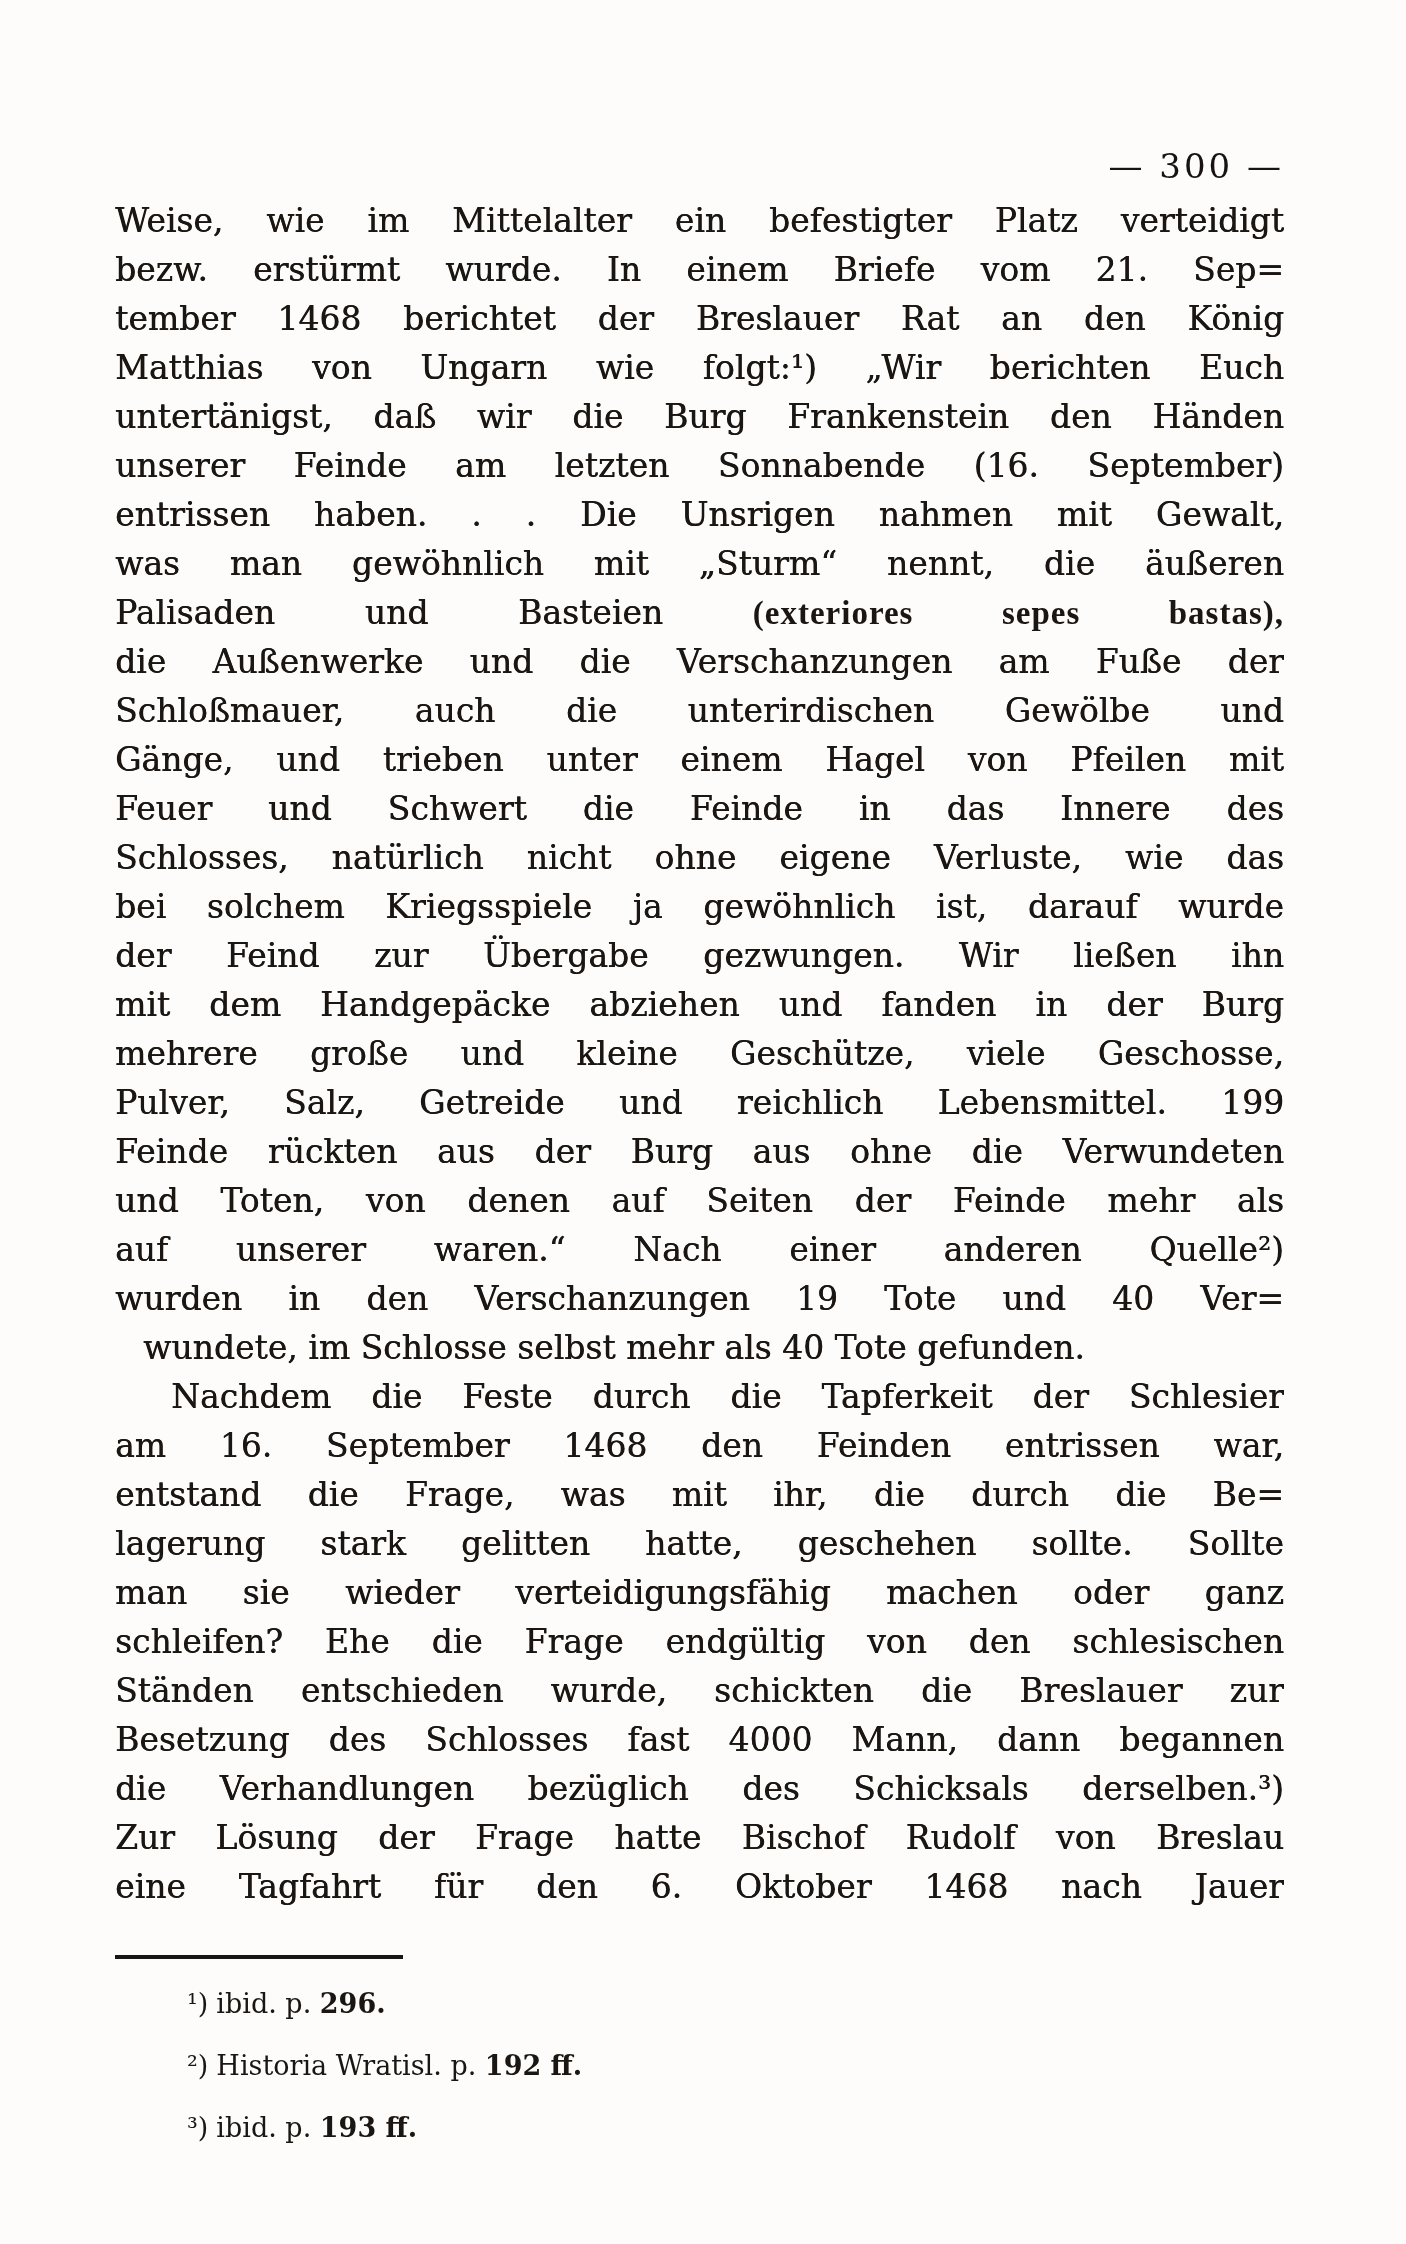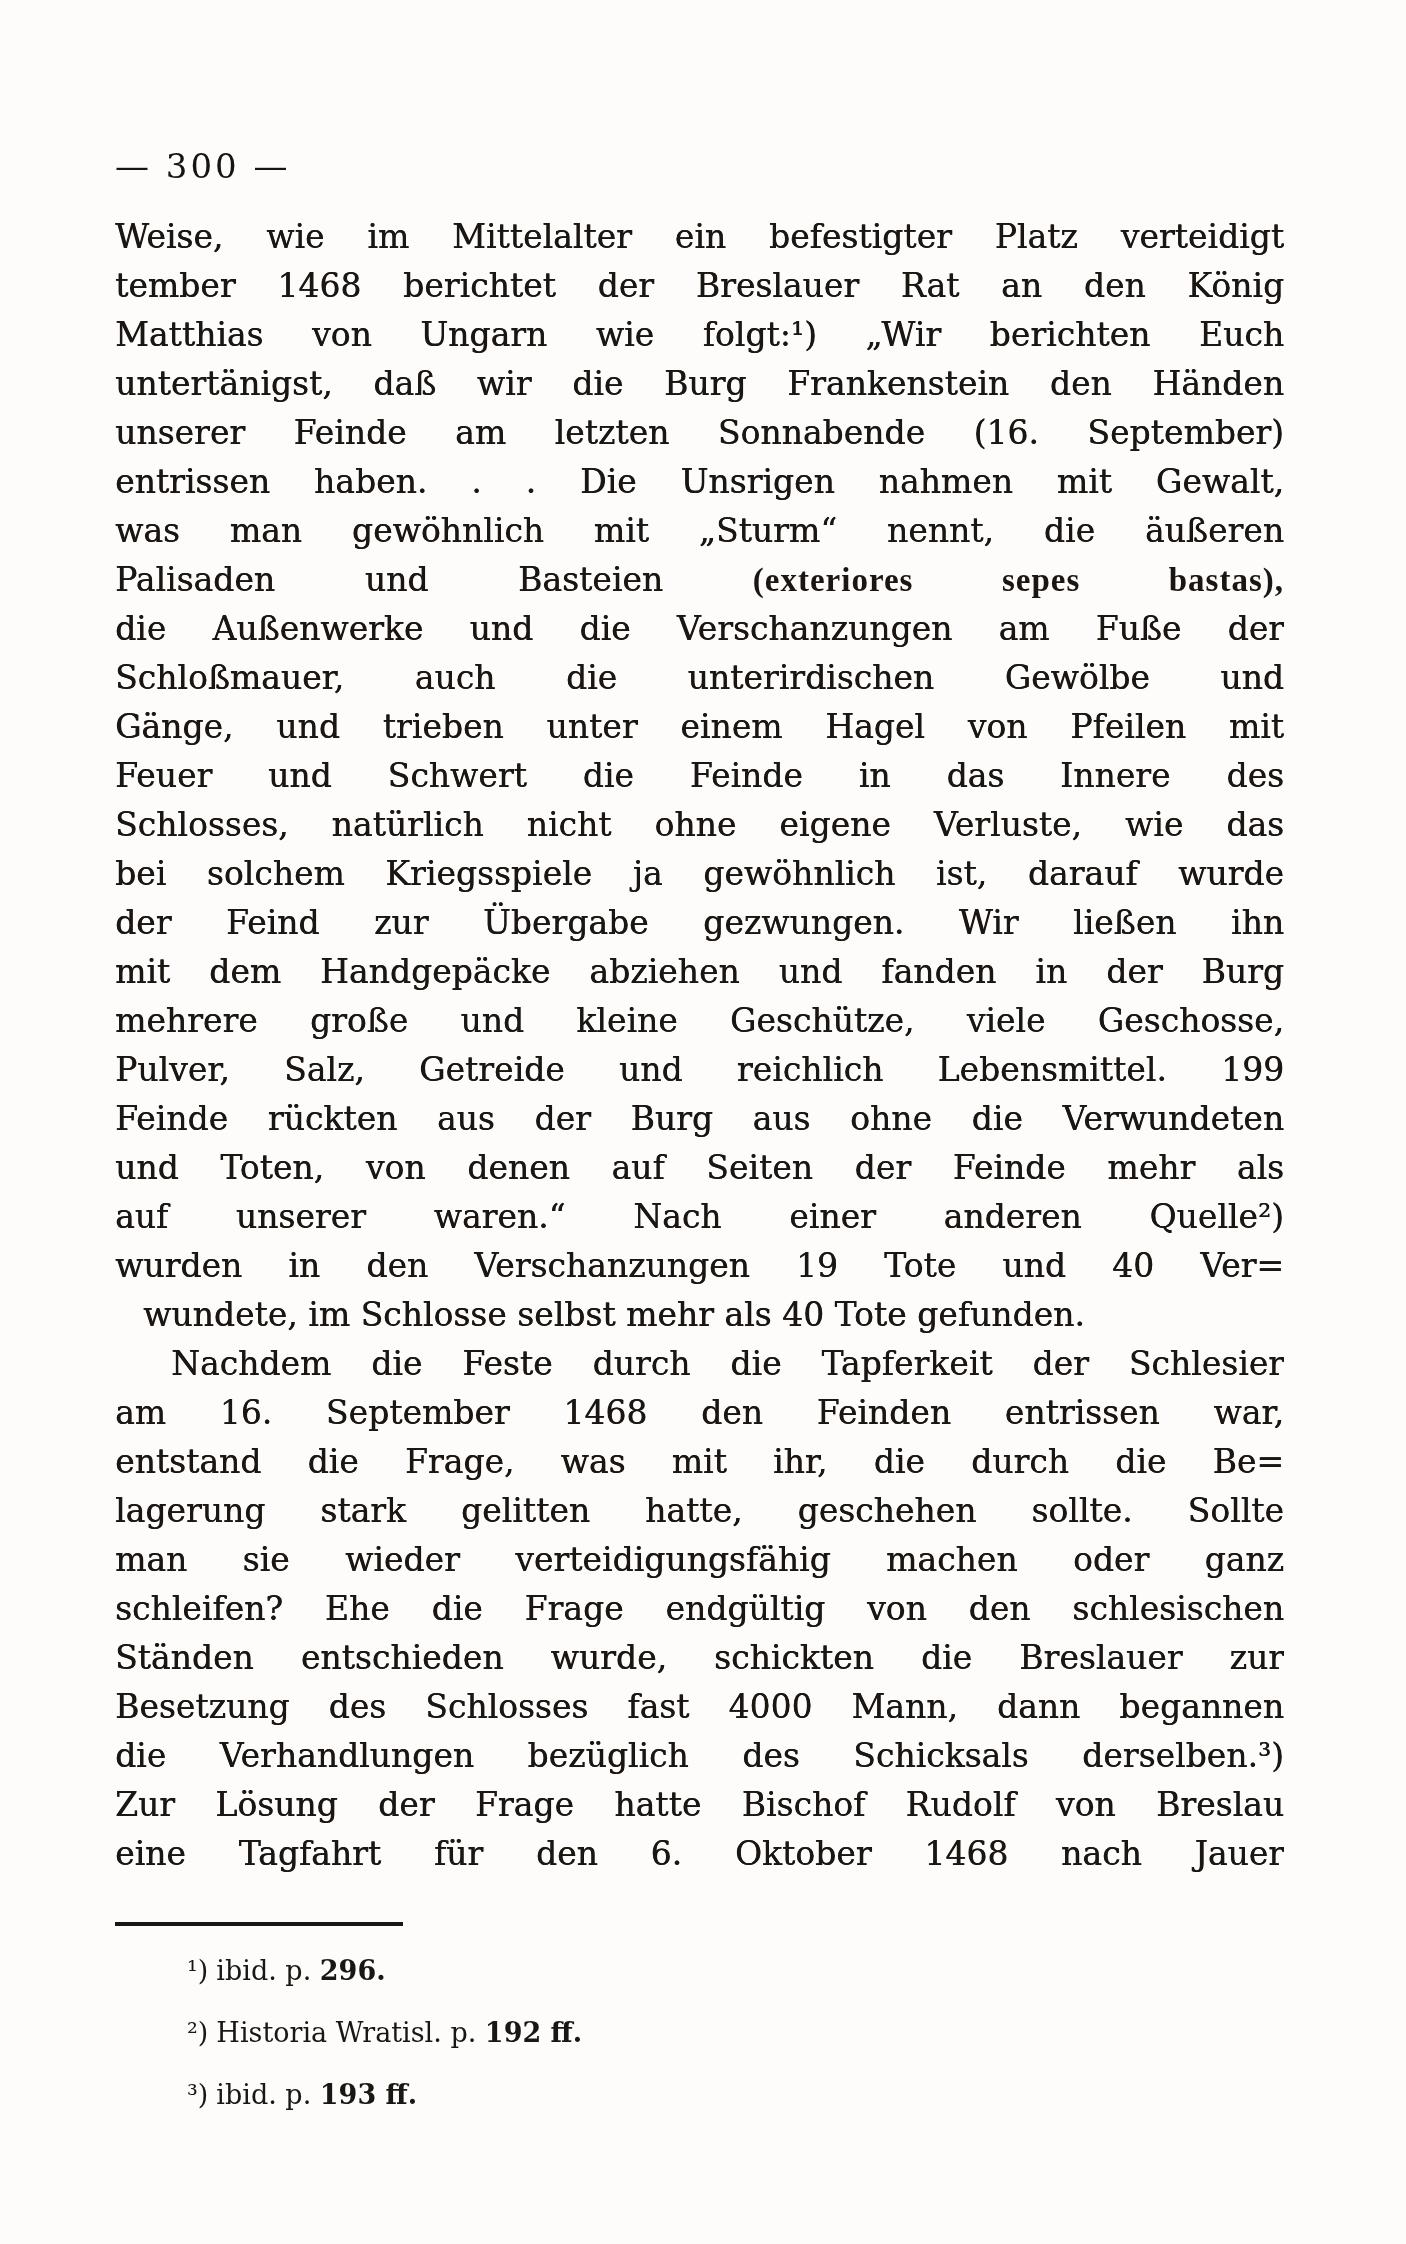--- a/index.html
+++ b/index.html
@@ -12,24 +12,24 @@
     width: 1406px;
     height: 2244px;
     box-sizing: border-box;
     background: #fdfcfa;
     color: #1b1612;
     font-family: "DejaVu Serif", serif;
     padding: 146px 122px 0 115px;
     overflow: hidden;
   }
   .page-number {
-    text-align: left;
+    text-align: right;
     font-size: 34px;
     letter-spacing: 3px;
-    margin-bottom: 26px;
+    margin-bottom: 10px;
     color: #181310;
   }
   .text-block {
     font-size: 33px;
     line-height: 49px;
     text-align: justify;
     text-shadow: 0.4px 0 0 currentColor; 
   }
   .line {
     text-align: justify;
@@ -77,20 +77,21 @@
 </style>
 </head>
 <body>
 
 <div class="page">
 
   <div class="page-number">— 300 —</div>
 
   <div class="text-block">
     <div class="line">Weise, wie im Mittelalter ein befestigter Platz verteidigt</div>
+    <div class="line">bezw. erstürmt wurde. In einem Briefe vom 21. Sep=</div>
     <div class="line">tember 1468 berichtet der Breslauer Rat an den König</div>
     <div class="line">Matthias von Ungarn wie folgt:¹) „Wir berichten Euch</div>
     <div class="line">untertänigst, daß wir die Burg Frankenstein den Händen</div>
     <div class="line">unserer Feinde am letzten Sonnabende (16. September)</div>
     <div class="line">entrissen haben. . .  Die Unsrigen nahmen mit Gewalt,</div>
     <div class="line">was man gewöhnlich mit „Sturm“ nennt, die äußeren</div>
     <div class="line"><span>Palisaden und Basteien </span><span class="antiqua">(exteriores sepes bastas),</span></div>
     <div class="line">die Außenwerke und die Verschanzungen am Fuße der</div>
     <div class="line">Schloßmauer, auch die unterirdischen Gewölbe und</div>
     <div class="line">Gänge, und trieben unter einem Hagel von Pfeilen mit</div>

